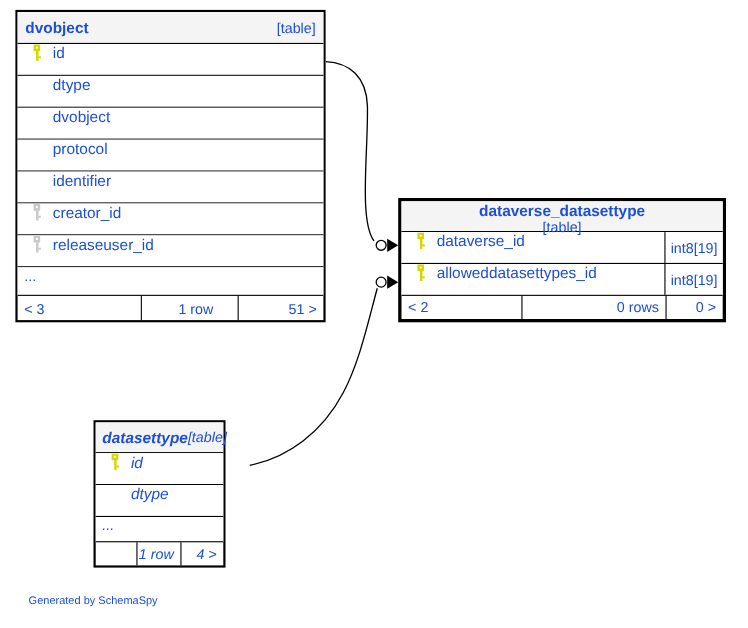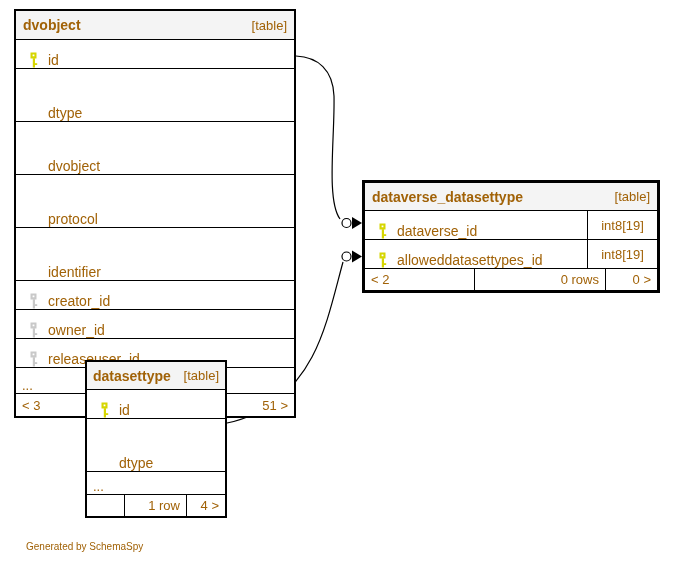--- a/index.html
+++ b/index.html
@@ -1,44 +1,44 @@
 <!DOCTYPE html>
 <html><head>
 <meta charset="utf-8">
 <style>
   html,body{margin:0;padding:0;background:#ffffff;}
   .canvas{
     position:relative;width:680px;height:571px;background:#ffffff;
-    font-family:"Liberation Sans",sans-serif;color:#a16207;overflow:hidden;
+    font-family:"Liberation Sans",sans-serif;color:#1d4ed8;overflow:hidden;
   }
   .wires{position:absolute;left:0;top:0;pointer-events:none;}
   .wires path{fill:none;stroke:#000;stroke-width:1.2;}
   .wires circle{fill:#fff;stroke:#000;stroke-width:1.2;}
   .wires polygon{fill:#000;stroke:none;}
 
   .tbl{position:absolute;background:#fff;box-sizing:border-box;border:2px solid #000;}
   .tbl.focus{border-width:3px;}
 
   .hdr{
     display:flex;justify-content:space-between;align-items:center;
     background:#f4f4f4;border-bottom:1px solid #000;
     padding:0 7px;box-sizing:border-box;
   }
   .title{font-weight:bold;font-size:14px;}
   .badge{font-size:13px;font-weight:normal;}
 
   .col{
-    display:flex;align-items:flex-end;border-bottom:1px solid #000;
+    display:flex;align-items:flex-start;border-bottom:1px solid #000;
     box-sizing:border-box;font-size:14px;background:#fff;
   }
   .keyw{width:10px;margin-left:13px;margin-right:9px;display:flex;align-items:center;flex:0 0 auto;}
   .keyw svg{display:block;}
   .pk{color:#d6d600;}
   .fk{color:#c9c9c9;}
-  .nokey{padding-left:32px;margin-top:24px;}
+  .nokey{padding-left:32px;}
   .cname{flex:1;white-space:nowrap;overflow:hidden;}
   .ctype{
     align-self:stretch;display:flex;align-items:center;justify-content:center;
     border-left:1px solid #000;font-size:13px;flex:0 0 auto;box-sizing:border-box;
   }
   .ellipsis{font-size:13px;padding-left:6px;}
 
   .ftr{display:flex;align-items:stretch;font-size:13px;}
   .fc{display:flex;align-items:center;box-sizing:border-box;}
   .fc+.fc{border-left:1px solid #000;}
@@ -50,29 +50,29 @@
   #t-dvobject{left:14px;top:9px;width:282px;}
   #t-dvobject .hdr{height:29px;}
   #t-dvobject .col{height:29px;}
   #t-dvobject .col.ellipsis{height:26px;}
   #t-dvobject .ftr{height:22px;}
   #t-dvobject .fc.left{width:112px;}
   #t-dvobject .fc.right{width:78px;margin-left:16px;}
 
   
   #t-dvds{left:362px;top:180px;width:298px;}
-  #t-dvds .hdr{height:28px;}
+  #t-dvds .hdr{height:28px;flex-direction:column;}
   #t-dvds .col{height:29px;}
-  #t-dvds .ctype{width:70px;}
+  #t-dvds .ctype{width:53px;}
   #t-dvds .ftr{height:21px;}
   #t-dvds .fc.left{width:109px;}
   #t-dvds .fc.right{width:52px;}
 
   
-  #t-dst{left:85px;top:360px;width:142px;}
+  #t-dst{left:85px;top:382px;width:120px;font-style:italic;}
   #t-dst .hdr{height:28px;padding:0 6px;}
   #t-dst .col{height:29px;}
   #t-dst .col.ellipsis{height:23px;}
   #t-dst .ftr{height:21px;}
   #t-dst .fc.left{width:37px;}
   #t-dst .fc.right{width:39px;}
 
   .note{position:absolute;left:26px;top:541px;font-size:10px;}
 </style>
 </head>
@@ -127,30 +127,20 @@
       <span class="cname">creator_id</span>
     </div>
     <div class="col">
       <span class="keyw fk">
         <svg width="10" height="16" viewBox="0 0 10 16">
           <path fill="currentColor" fill-rule="evenodd" d="M1.5 0.5 h6 v6 h-6 z M3.6 2.4 h1.8 v1.8 h-1.8 z"></path>
           <rect fill="currentColor" x="3.8" y="6.2" width="2.2" height="9.3"></rect>
           <rect fill="currentColor" x="5.8" y="11.2" width="2.4" height="1.8"></rect>
         </svg>
       </span>
-      <span class="cname">owner_id</span>
-    </div>
-    <div class="col">
-      <span class="keyw fk">
-        <svg width="10" height="16" viewBox="0 0 10 16">
-          <path fill="currentColor" fill-rule="evenodd" d="M1.5 0.5 h6 v6 h-6 z M3.6 2.4 h1.8 v1.8 h-1.8 z"></path>
-          <rect fill="currentColor" x="3.8" y="6.2" width="2.2" height="9.3"></rect>
-          <rect fill="currentColor" x="5.8" y="11.2" width="2.4" height="1.8"></rect>
-        </svg>
-      </span>
       <span class="cname">releaseuser_id</span>
     </div>
     <div class="col ellipsis">...</div>
     <div class="ftr">
       <span class="fc left">&lt; 3</span>
       <span class="fc mid">1 row</span>
       <span class="fc right">51 &gt;</span>
     </div>
   </div>
 

